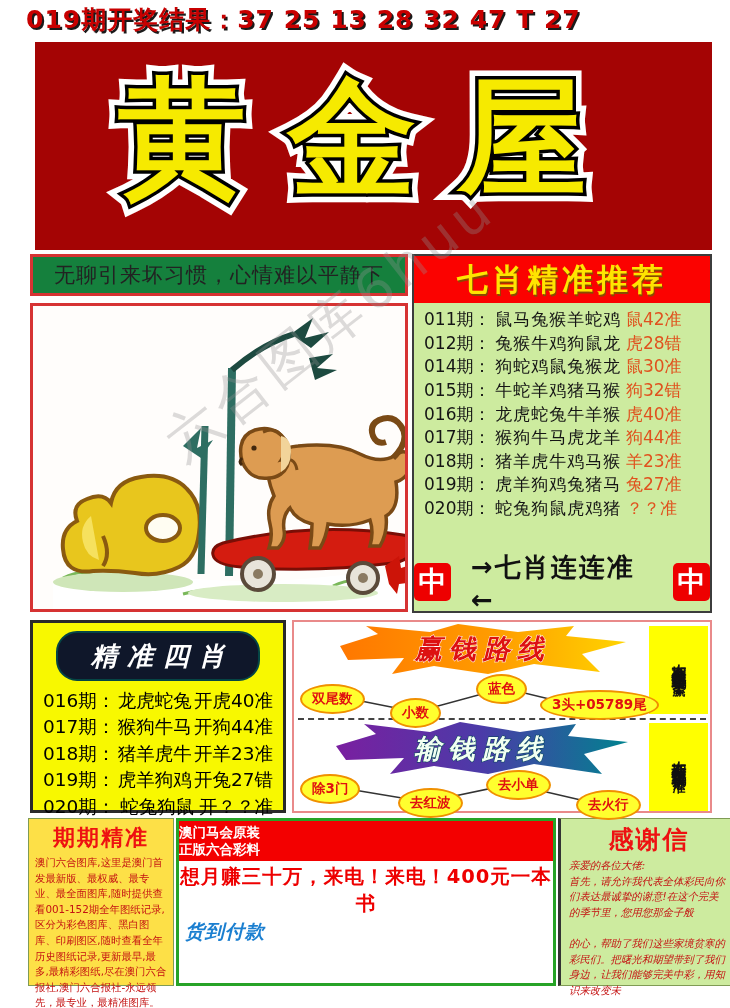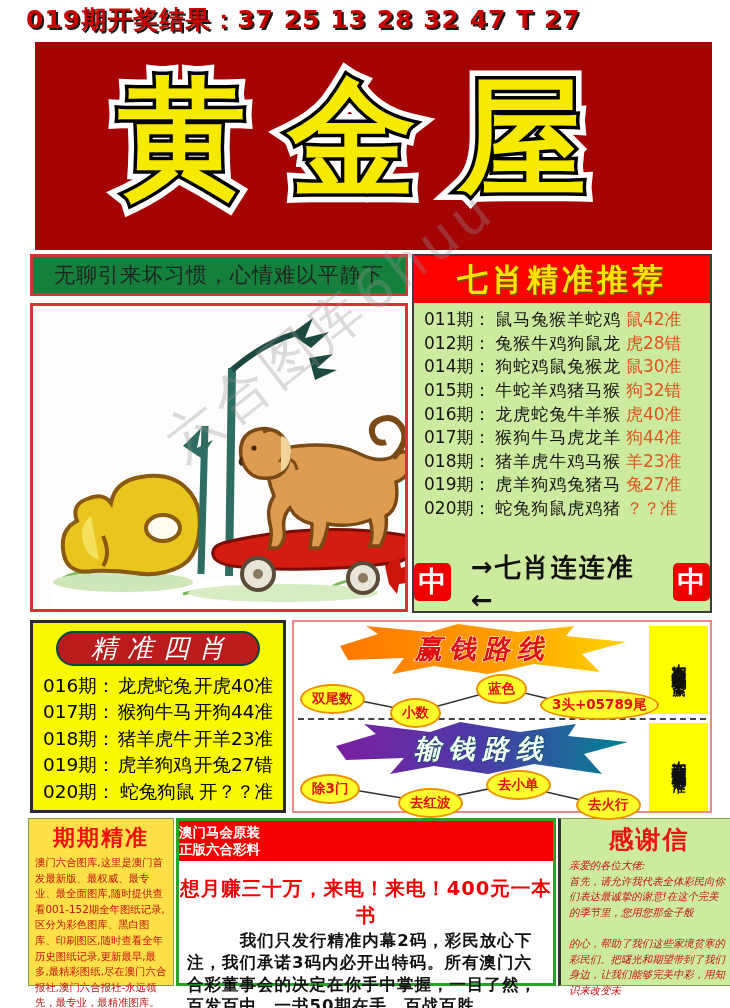--- a/index.html
+++ b/index.html
@@ -48,23 +48,23 @@
     display:flex; align-items:center; justify-content:center; font-size:28px; font-weight:bold;
   }
   .qx-slogan { font-size:26px; font-weight:bold; color:#111; letter-spacing:2px; }
 
   
   .sixiao {
     position:absolute; left:30px; top:620px; width:256px; height:193px;
     border:3px solid #2a2a2a; background:#f8f800;
   }
   .sixiao-pill {
-    margin:8px auto 6px auto; width:204px; height:35px; background:#b91c1c;
+    margin:8px auto 6px auto; width:204px; height:50px; background:#0f172a;
     border:2px solid #054545; border-radius:21px; display:flex; align-items:center; justify-content:center;
-    color:#fff; font-size:26px; font-weight:normal; font-style:italic; letter-spacing:10px; padding-left:10px;
+    color:#fff; font-size:26px; font-weight:bold; font-style:italic; letter-spacing:10px; padding-left:10px;
   }
   .sx-row { display:flex; justify-content:space-between; padding:0 10px; font-size:18.5px; color:#000; height:26.5px; align-items:center; }
 
   
   .routes {
     position:absolute; left:292px; top:620px; width:420px; height:193px;
     border:2px solid #e98a8a; background:#fff;
   }
   .routes .divider { position:absolute; left:4px; right:4px; top:96px; border-top:2px dashed #444; }
   .routes svg.wires { position:absolute; left:0; top:0; width:420px; height:189px; }
@@ -95,21 +95,21 @@
   .b-left h3, .b-right h3 { text-align:center; color:#ee1111; font-size:22px; font-weight:bold; margin:4px 0 2px 0; letter-spacing:2px; }
   .b-left .body { color:#c41212; font-size:10.4px; line-height:1.5; padding:0 6px; }
 
   .b-center {
     position:absolute; left:176px; top:818px; width:380px; height:168px;
     background:#fff; border:3px solid #27a327;
   }
   .bc-titlebar { background:#f30000; height:40px; display:flex; align-items:center; }
   .bc-title { flex:1; text-align:center; color:#fff; font-size:31px; font-weight:bold; letter-spacing:2px; line-height:1; }
   .bc-sub { width:112px; color:#fff; font-size:13.5px; font-weight:bold; line-height:1.25; padding-right:4px; }
-  .bc-hot { text-align:center; color:#ee0000; font-size:19.5px; font-weight:bold; margin-top:14px; letter-spacing:1px; }
+  .bc-hot { text-align:center; color:#ee0000; font-size:19.5px; font-weight:bold; margin-top:2px; letter-spacing:1px; }
   .bc-body { color:#111; font-size:16.5px; font-weight:bold; line-height:1.32; padding:1px 8px 0 8px; text-indent:3.2em; letter-spacing:1px; }
   .bc-footer { display:flex; align-items:center; gap:8px; padding:2px 6px 0 6px; }
   .bc-footer .blue { color:#1b7fd0; font-size:19px; font-weight:bold; font-style:italic; letter-spacing:1px; }
 
   .b-right {
     position:absolute; left:558px; top:818px; width:180px; height:168px;
     background:#cdeb9f; border:1px solid #7f9b55; border-left:3px solid #333;
   }
   .b-right h3 { font-size:25px; }
   .b-right .body { color:#c41212; font-size:10.4px; line-height:1.5; padding:0 8px; white-space:pre-line; font-style:italic; }
@@ -319,21 +319,20 @@
 </div>
 
 <div class="b-center">
   <div class="bc-titlebar">
     <div class="bc-sub">
       <div>澳门马会原装</div>
       <div>正版六合彩料</div>
     </div>
   </div>
   <div class="bc-hot">想月赚三十万，来电！来电！400元一本书</div>
-  <div class="bc-body">我们只发行精准内幕2码，彩民放心下注，我们承诺3码内必开出特码。所有澳门六合彩董事会的决定在你手中掌握，一目了然，百发百中，一书50期在手，百战百胜。</div>
   <div class="bc-footer">
 
     <span class="blue">货到付款</span>
   </div>
 </div>
 
 <div class="b-right">
   <h3>感谢信</h3>
   <div class="body">亲爱的各位大佬:
 首先，请允许我代表全体彩民向你们表达最诚挚的谢意!在这个完美的季节里，您用您那金子般

